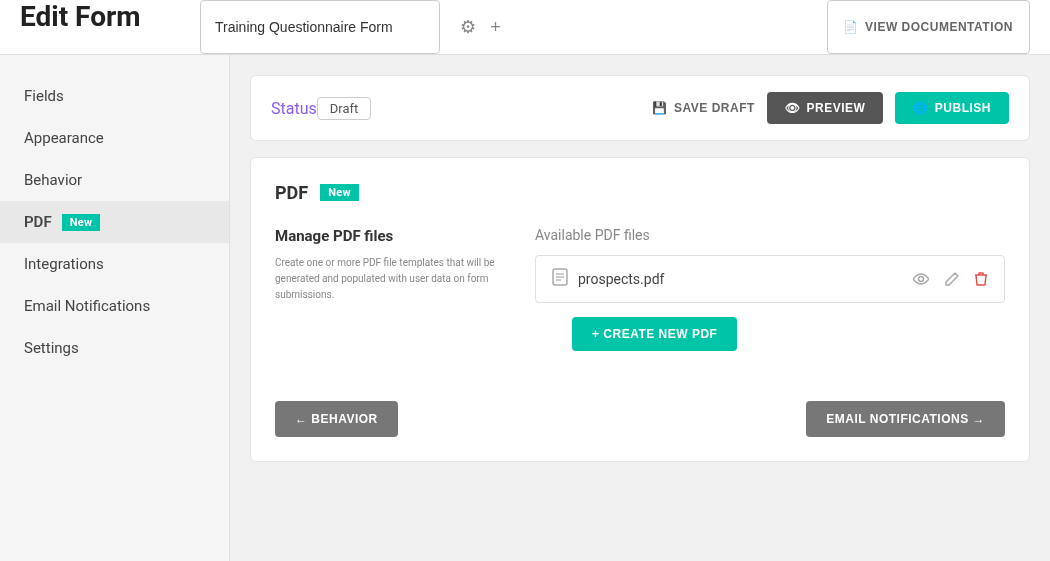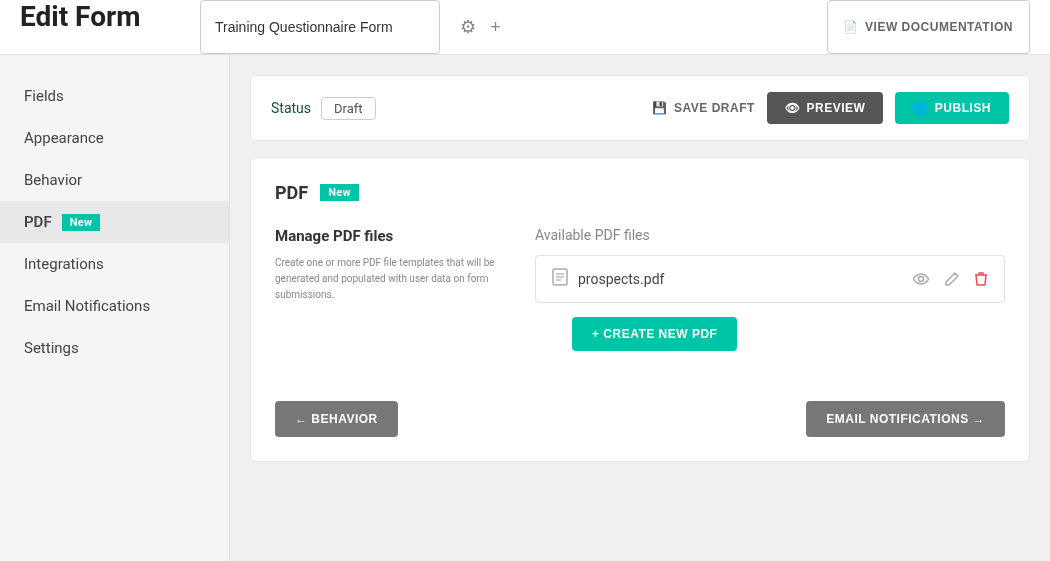--- a/index.html
+++ b/index.html
@@ -117,23 +117,22 @@
     .status-bar {
       background: #fff;
       border-radius: 6px;
       padding: 16px 20px;
       display: flex;
       align-items: center;
       margin-bottom: 16px;
       border: 1px solid #e5e5e5;
     }
     .status-label {
-      font-size: 14px;
-      color: #14532d;
-      margin-right: 10px;
+      font-size: 16px;
+      color: #8b5cf6;
     }
     .status-badge {
       border: 1px solid #ccc;
       border-radius: 4px;
       padding: 3px 12px;
       font-size: 13px;
       color: #555;
       background: #fff;
     }
     .status-actions {

